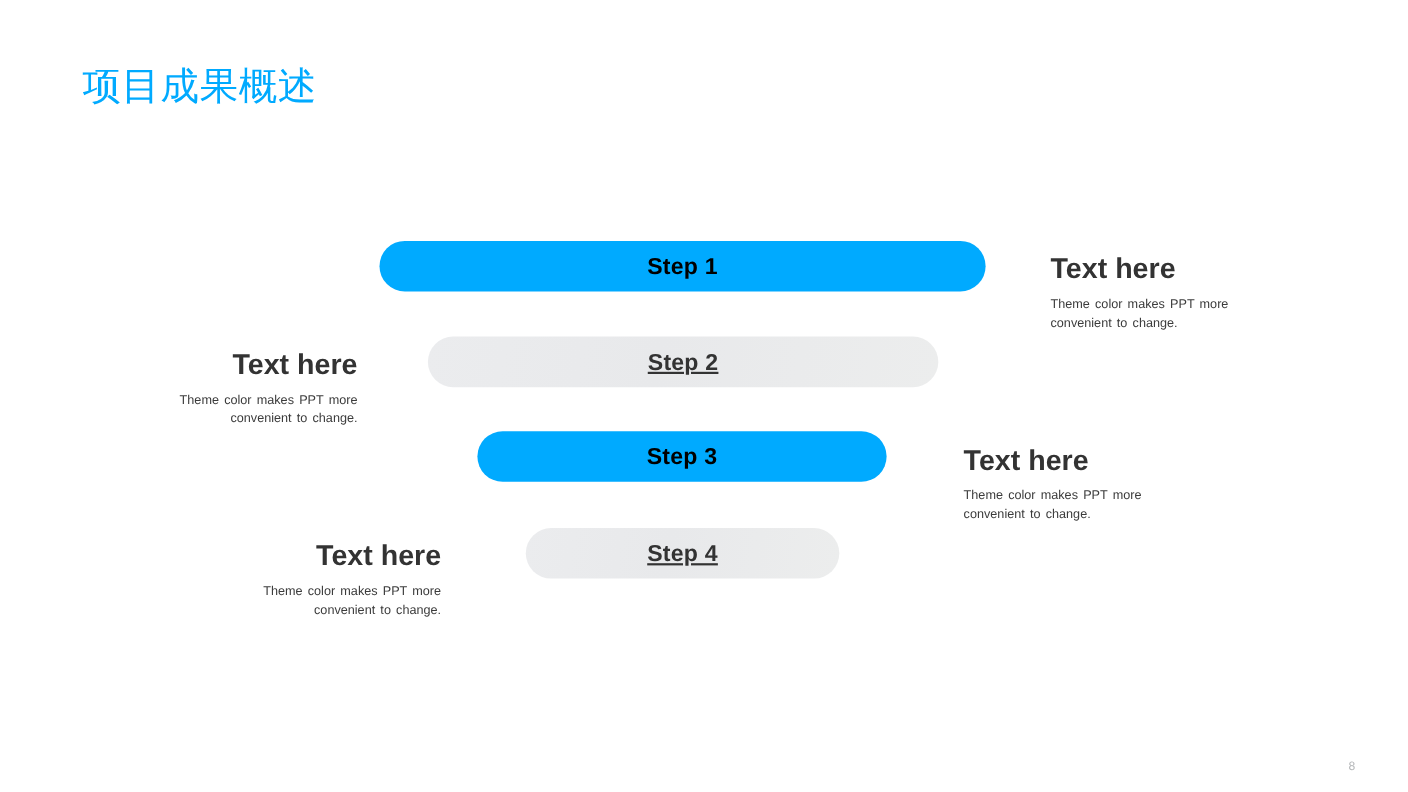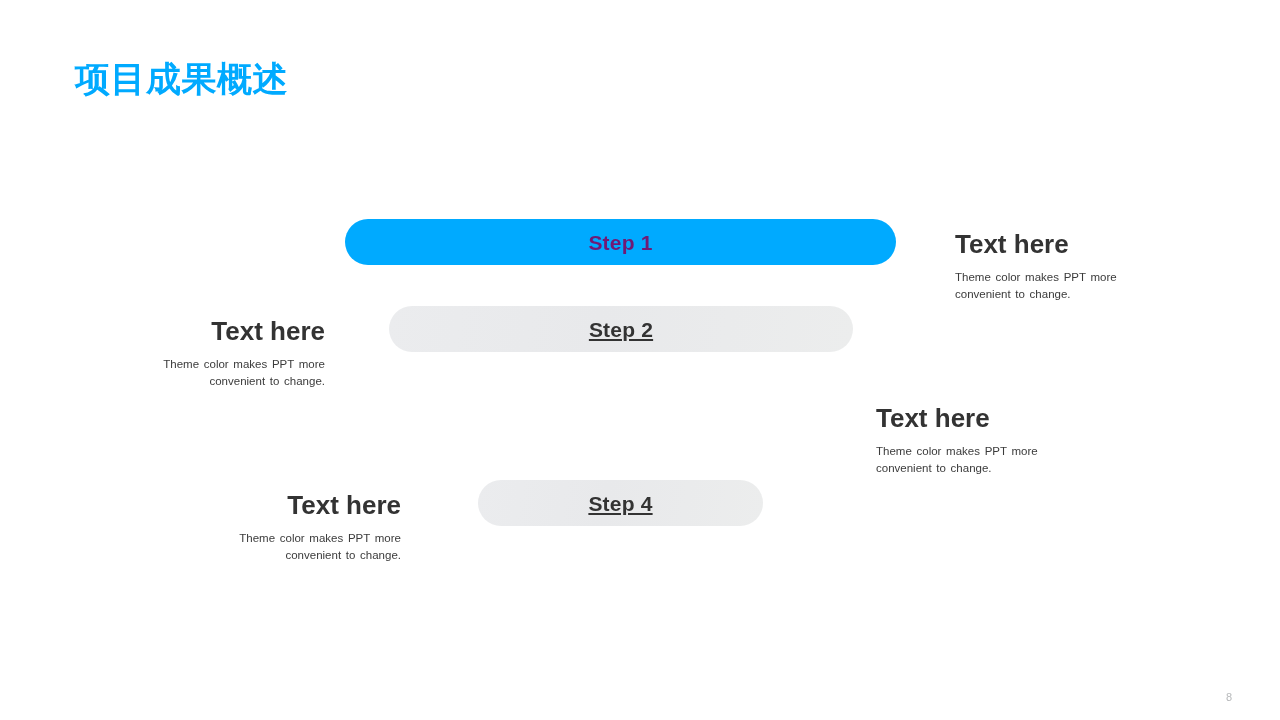--- a/index.html
+++ b/index.html
@@ -16,21 +16,21 @@
     overflow: hidden;
     color: #333333;
   }
 
   
   .slide-title {
     position: absolute;
     left: 75px;
     top: 58px;
     font-size: 35px;
-    font-weight: bold;
+    font-weight: normal;
     color: #00aaff;
     letter-spacing: 0.5px;
     line-height: 1.2;
     white-space: nowrap;
   }
 
   
   .funnel {
     position: absolute;
     left: 0;
@@ -60,21 +60,21 @@
     font-size: 21px;
     font-weight: bold;
     letter-spacing: 0.2px;
     line-height: 1;
   }
 
   .step-bar.accent {
     background: #00aaff;
   }
   .step-bar.accent .step-label {
-    color: #701a75;
+    color: #000000;
   }
 
   .step-bar.muted {
     background: linear-gradient(100deg, #ebecee 0%, #e8e9eb 45%, #eceded 100%);
   }
   .step-bar.muted .step-label {
     color: #333333;
     text-decoration: underline;
   }
 
@@ -131,20 +131,25 @@
   <div class="step-row" style="top:306px;">
     <div class="step-bar muted" style="left:389px; width:464px;">
       <span class="step-label">Step 2</span>
     </div>
   </div>
   <div class="caption align-right" style="left:110px; top:316px;">
     <div class="caption-title">Text here</div>
     <div class="caption-body">Theme color makes PPT more convenient  to change.</div>
   </div>
 
+  <div class="step-row" style="top:392px;">
+    <div class="step-bar accent" style="left:434px; width:372px;">
+      <span class="step-label">Step 3</span>
+    </div>
+  </div>
   <div class="caption align-left" style="left:876px; top:403px;">
     <div class="caption-title">Text here</div>
     <div class="caption-body">Theme color makes PPT more convenient  to change.</div>
   </div>
 
   <div class="step-row" style="top:480px;">
     <div class="step-bar muted" style="left:478px; width:285px;">
       <span class="step-label">Step 4</span>
     </div>
   </div>

